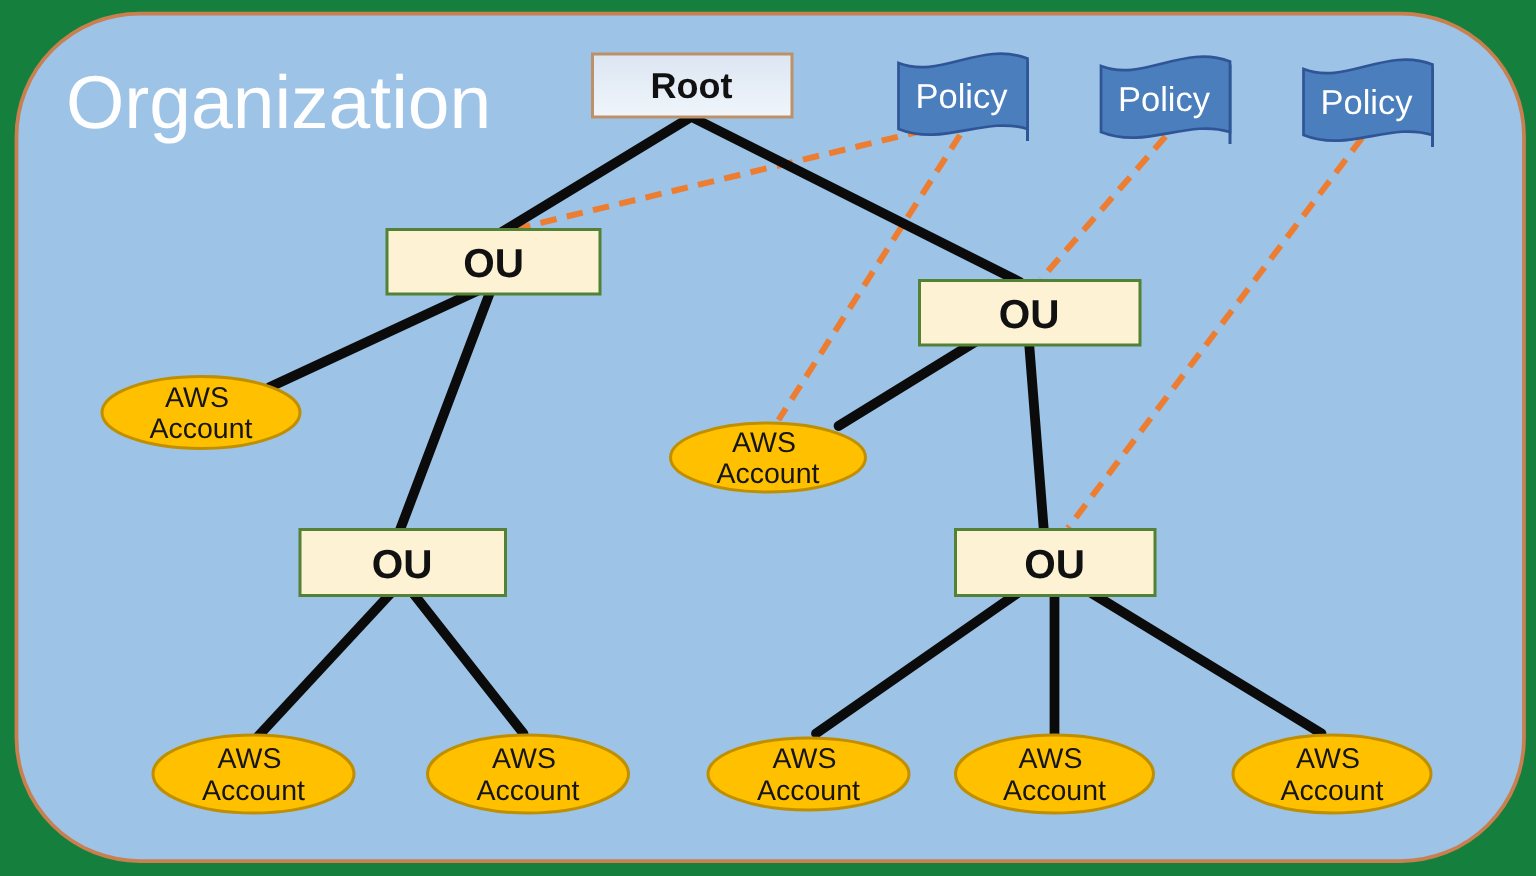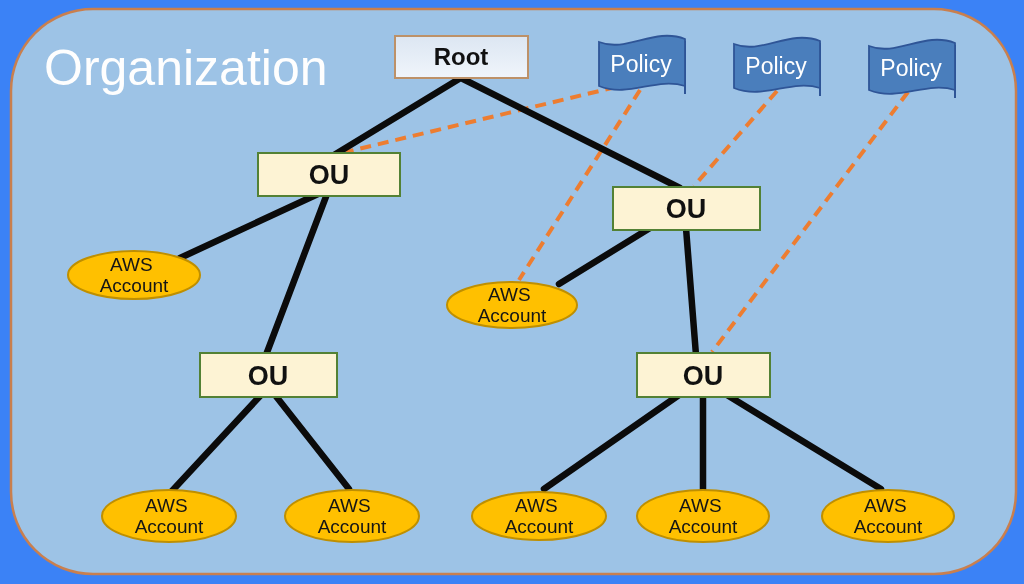--- a/index.html
+++ b/index.html
@@ -5,21 +5,21 @@
   html, body {
     margin: 0;
     padding: 0;
     background: #ffffff;
     font-family: "Liberation Sans", sans-serif;
   }
   .stage {
     position: relative;
     width: 1024px;
     height: 584px;
-    background: #3b82f6;
+    background: #15803d;
     overflow: hidden;
   }
   svg { display: block; }
   .title-text {
     font-family: "Liberation Sans", sans-serif;
     font-size: 50px;
     font-weight: 400;
     fill: #FEFEFE;
   }
   .root-label {

